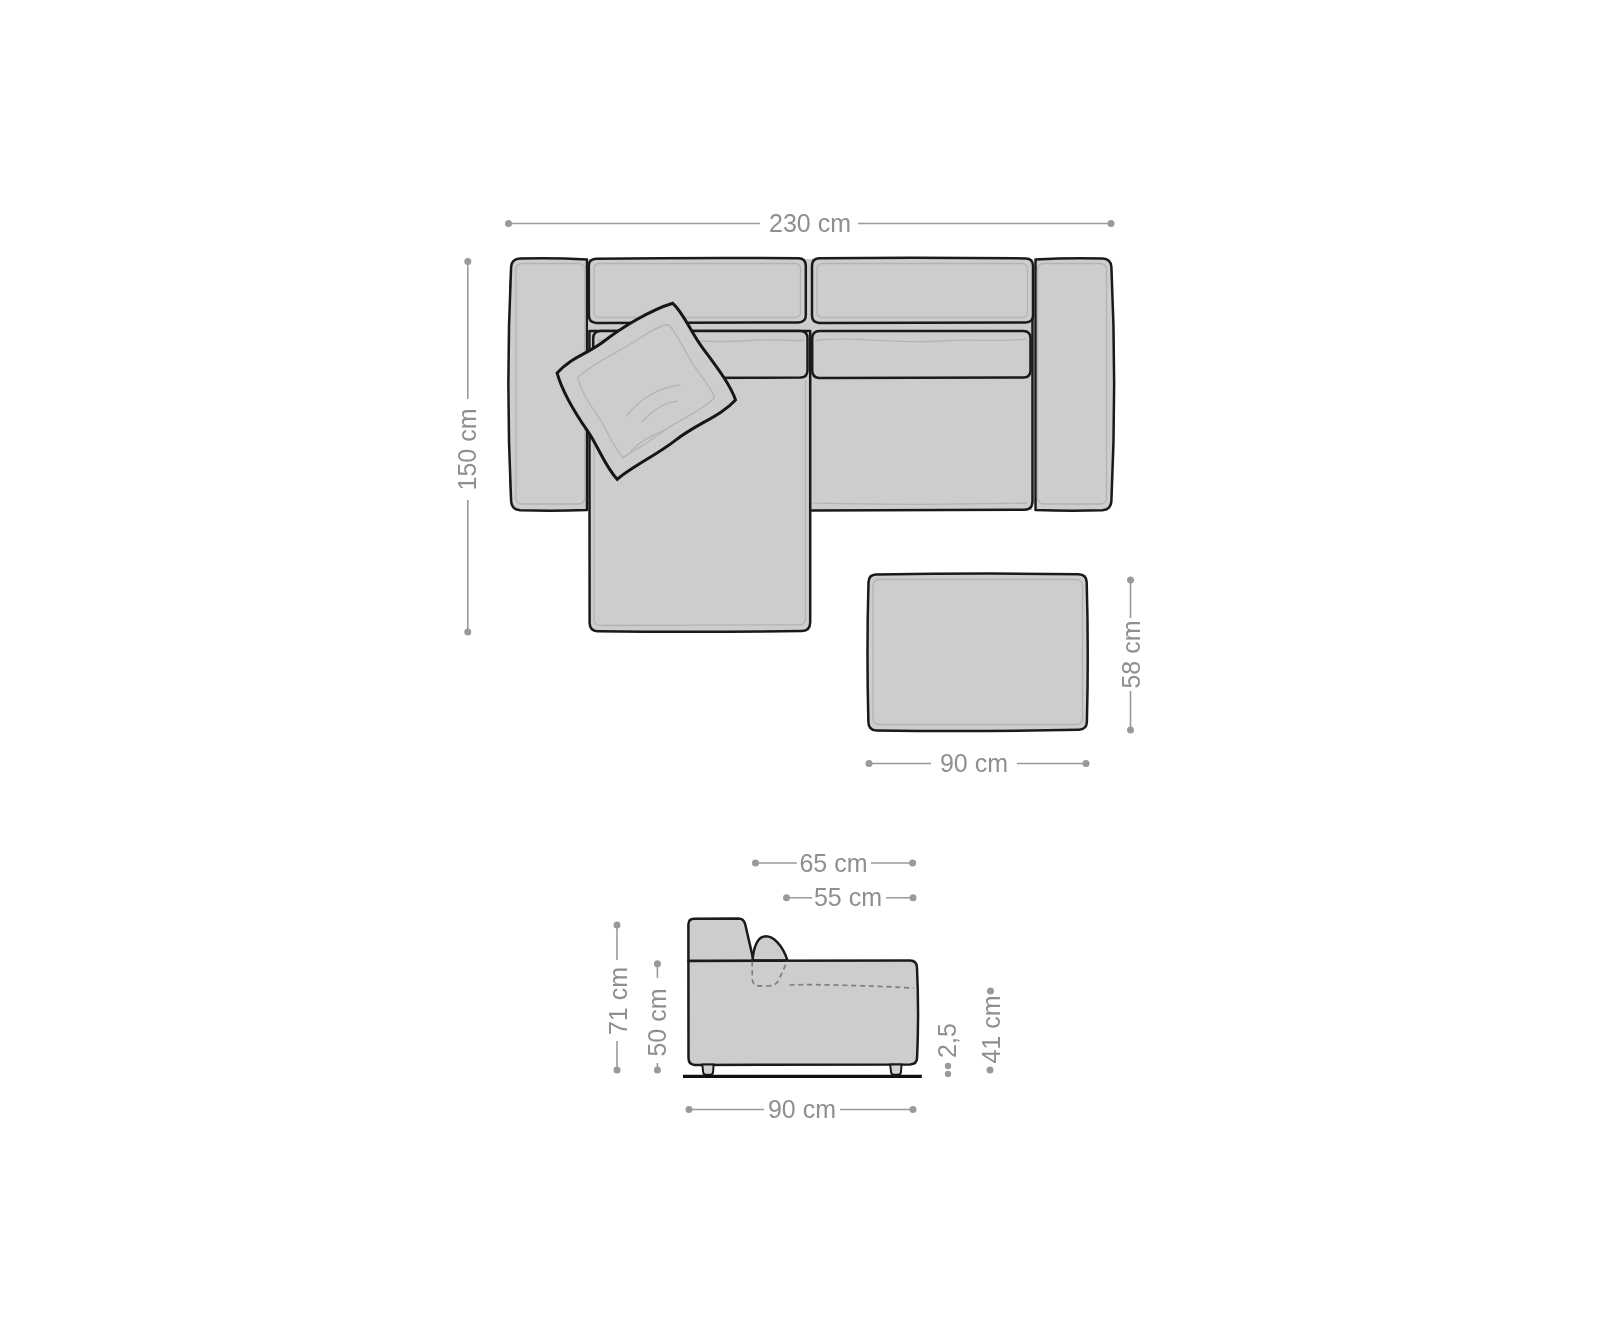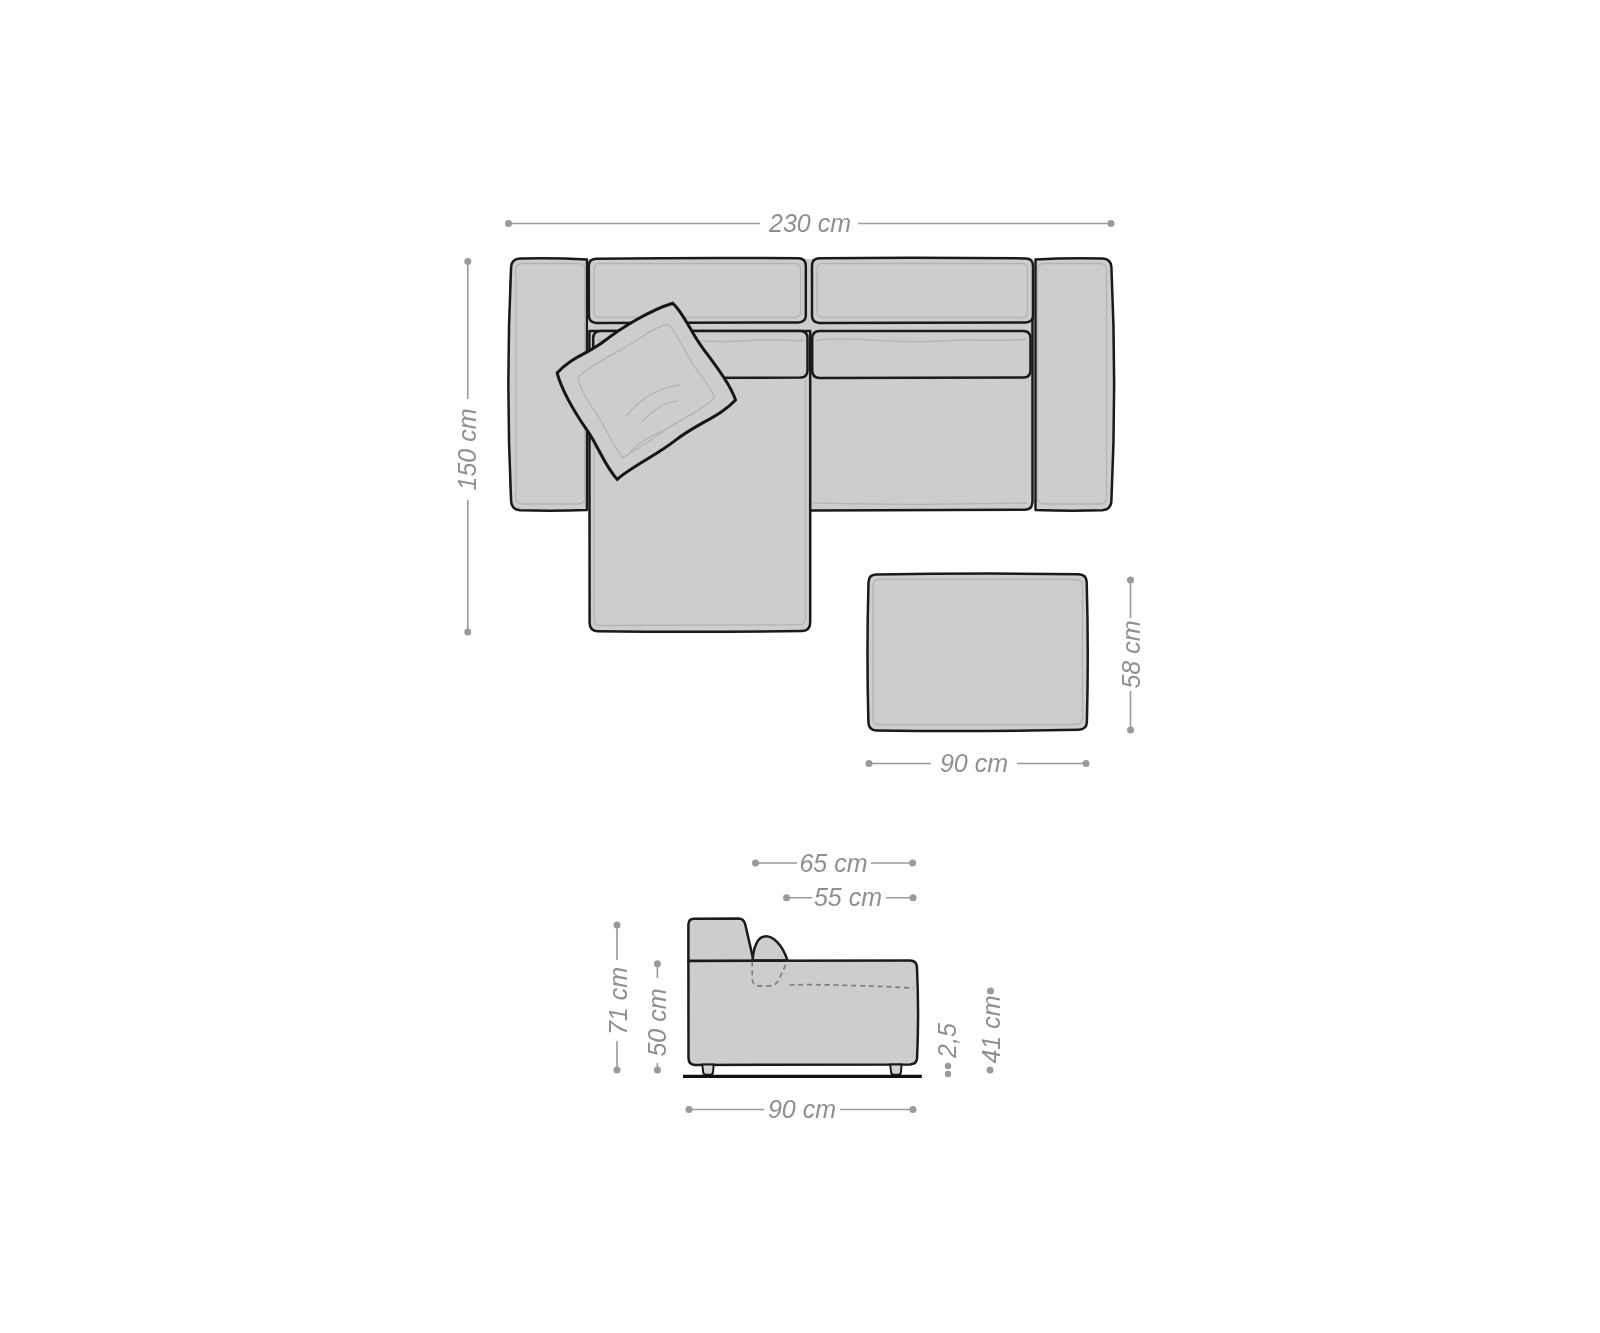--- a/index.html
+++ b/index.html
@@ -6,21 +6,21 @@
 svg{display:block;}
 svg{-webkit-font-smoothing:antialiased;}text{font-family:"Liberation Sans",sans-serif;fill:#8f8f8f;font-size:25px;opacity:0.999;}
 .dim{stroke:#9a9a9a;stroke-width:1.6;fill:none;stroke-linecap:butt;}
 .dot{fill:#9a9a9a;stroke:none;}
 .o{fill:#cdcdcd;stroke:#1a1a1a;stroke-width:2.5;stroke-linejoin:round;}
 .i{fill:none;stroke:#b4b4b4;stroke-width:1.3;}
 .d{fill:none;stroke:#7e7e7e;stroke-width:1.7;stroke-dasharray:5 3.8;}
 </style>
 </head>
 <body>
-<div style="filter:grayscale(1);font-style:italic;">
+<div style="filter:grayscale(1);">
     <svg width="1600" height="1333" viewBox="0 0 1600 1333">
 <rect x="0" y="0" width="1600" height="1333" fill="#ffffff"></rect>
 
 <rect x="589" y="259" width="443.5" height="251" fill="#cdcdcd"></rect>
 <path d="M 1032.5,300 L 1032.5,501.5 Q 1032.3,509.6 1024.5,509.8 L 810.2,510.4" fill="none" stroke="#1a1a1a" stroke-width="2.5" stroke-linejoin="round"></path>
 
 <path class="o" d="M 589.4,331 L 810.2,331 L 810.2,622.5 Q 810,630.6 802.2,630.9 Q 700,632.6 597.6,631.2 Q 589.8,631 589.6,623 Z"></path>
 <path class="i" d="M 594,380 L 594,619 Q 594.1,625.3 600.5,625.5 L 799,624.8 Q 805.3,624.7 805.5,618.5 L 805.5,380"></path>
 
 <path class="i" d="M 813,503.2 Q 920,505.6 1027,503"></path>

